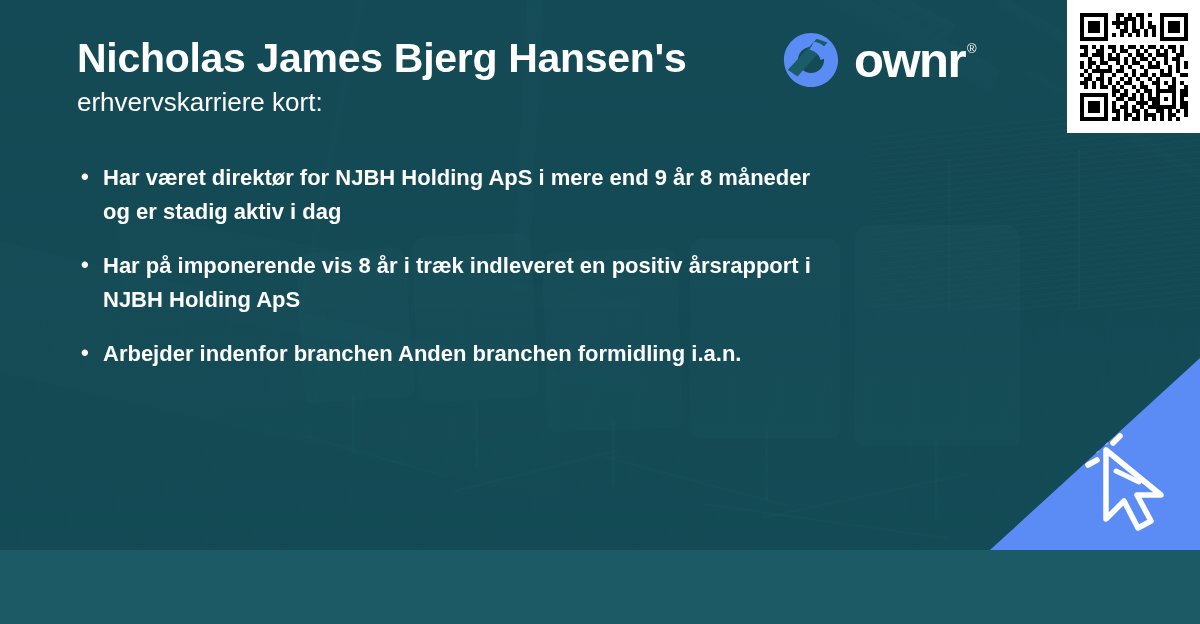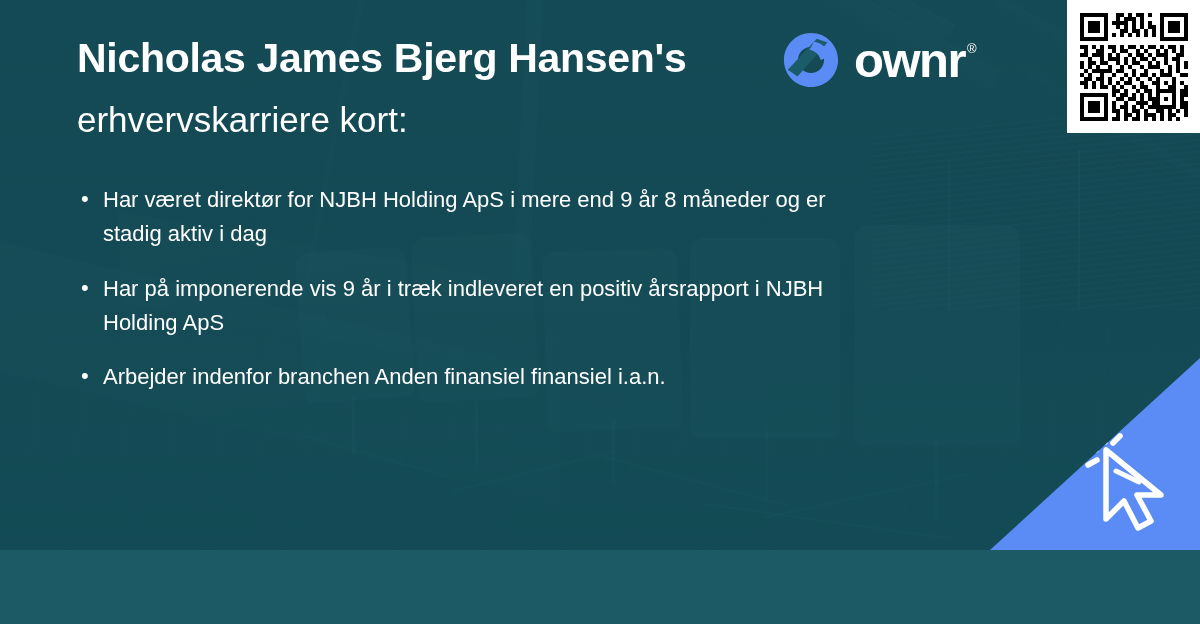--- a/index.html
+++ b/index.html
@@ -156,27 +156,27 @@
     padding:9px 13px 10px 13px;
     border-radius:5px;
     margin-top:114px;
   }
   #title {
     color:#ffffff; font-weight:bold; font-size:41px;
     line-height:1.13; margin-top:35px; letter-spacing:-.3px;
     white-space:nowrap;
   }
   #subtitle {
-    color:#ffffff; font-weight:normal; font-size:35px;
-    line-height:1.2; margin-top:18px;
+    color:#ffffff; font-weight:normal; font-size:26px;
+    line-height:1.2; margin-top:6px;
   }
   #bullets { margin-top:42px; list-style:none; }
   #bullets li {
     position:relative;
-    color:#ffffff; font-weight:normal; font-size:22px;
+    color:#ffffff; font-weight:bold; font-size:22px;
     line-height:1.55; margin-bottom:20px;
     padding-left:26px; max-width:760px;
   }
   #bullets li::before {
     content:"•"; position:absolute; left:4px; top:-1px;
     font-size:22px; color:#ffffff;
   }
 </style>
 </head>
 <body>
@@ -463,18 +463,18 @@
       <span id="logo-text">ownr</span>
       <span id="logo-reg">®</span>
     </div>
   </div>
 
   <div id="content">
     <div id="title">Nicholas James Bjerg Hansen's</div>
     <div id="subtitle">erhvervskarriere kort:</div>
     <ul id="bullets">
       <li>Har været direktør for NJBH Holding ApS i mere end 9 år 8 måneder og er stadig aktiv i dag</li>
-      <li>Har på imponerende vis 9 år i træk indleveret en positiv årsrapport i NJBH Holding ApS</li>
-      <li>Arbejder indenfor branchen Anden finansiel finansiel i.a.n.</li>
+      <li>Har på imponerende vis 8 år i træk indleveret en positiv årsrapport i NJBH Holding ApS</li>
+      <li>Arbejder indenfor branchen Anden branchen formidling i.a.n.</li>
     </ul>
   </div>
 
 </div>
 
 </body></html>

